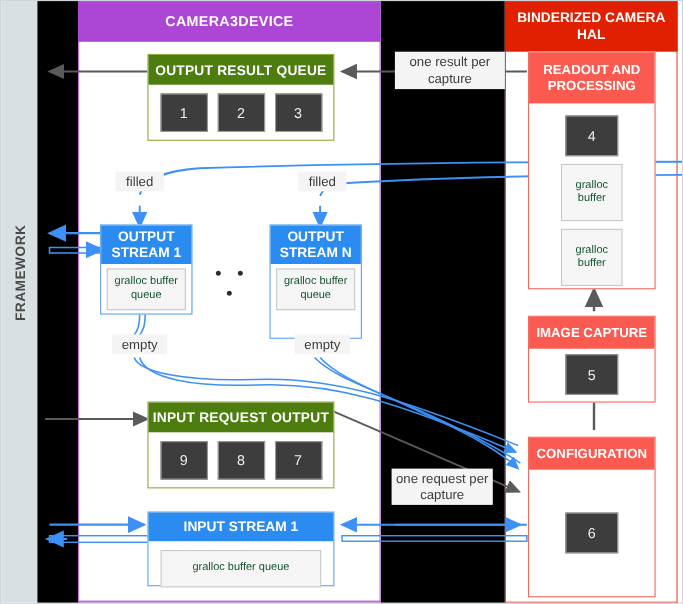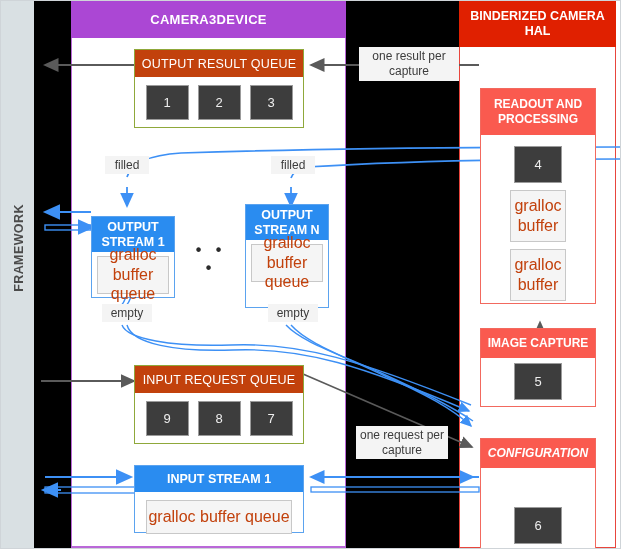--- a/index.html
+++ b/index.html
@@ -21,33 +21,33 @@
       display:flex;align-items:center;justify-content:center;font-size:13px;font-weight:bold;letter-spacing:.3px;}
   #device-bottom{left:70px;top:545px;width:275px;height:2px;background:#ba68d8;}
 
   #col-hal{left:458px;top:0;width:157px;height:547px;background:#fff;border:1.5px solid #e8453c;border-top:none;}
   #hdr-hal{left:458px;top:0;width:157px;height:46px;background:#e02000;color:#fff;
       display:flex;align-items:center;justify-content:center;text-align:center;
       font-size:12.5px;font-weight:bold;line-height:1.22;}
 
   
   .qbox{background:#fff;border:1.5px solid #8fa83a;}
-  .qbox .qhead{background:#c2410c;color:#fff;font-size:12.5px;font-weight:normal;
+  .qbox .qhead{background:#4d7c0f;color:#fff;font-size:12.5px;font-weight:bold;
       display:flex;align-items:center;justify-content:center;letter-spacing:.2px;}
   .qbody{display:flex;align-items:center;justify-content:center;gap:9px;}
   .chip{background:#3d3d3d;color:#eee;font-size:13px;display:flex;align-items:center;
       justify-content:center;border:1px solid #9b9b9b;}
 
   .sbox{background:#fff;border:1.5px solid #5ba3ef;}
   .sbox .shead{background:#2a8cf0;color:#fff;font-size:12.5px;font-weight:bold;
       display:flex;align-items:center;justify-content:center;text-align:center;line-height:1.2;}
-  .gbuf{background:#f5f5f5;border:1.5px solid #c8c8c8;color:#c2410c;font-size:16px;
+  .gbuf{background:#f5f5f5;border:1.5px solid #c8c8c8;color:#14532d;font-size:10px;
       display:flex;align-items:center;justify-content:center;text-align:center;line-height:1.22;}
 
-  .rbox{background:#fff;border:1.5px solid #f2695e;margin-top:41px;}
+  .rbox{background:#fff;border:1.5px solid #f2695e;}
   .rbox .rhead{background:#fa5a4f;color:#fff;font-size:12px;font-weight:bold;
       display:flex;align-items:center;justify-content:center;text-align:center;line-height:1.22;}
 
   .tag{background:#f4f4f4;color:#3c3c3c;font-size:12px;display:flex;align-items:center;
       justify-content:center;text-align:center;line-height:1.25;}
   .dots{color:#2b2b2b;font-size:16px;letter-spacing:5px;font-weight:bold;}
   svg.ov{position:absolute;left:0;top:0;width:621px;height:549px;pointer-events:none;}
 </style>
 </head>
 <body>
@@ -124,41 +124,41 @@
     <div class="qbody" style="height:50px;">
       <div class="chip" style="width:41px;height:33px;">1</div>
       <div class="chip" style="width:41px;height:33px;">2</div>
       <div class="chip" style="width:41px;height:33px;">3</div>
     </div>
   </div>
 
   <div class="abs tag" style="left:104px;top:155px;width:44px;height:18px;">filled</div>
   <div class="abs tag" style="left:270px;top:155px;width:44px;height:18px;">filled</div>
 
-  <div class="abs sbox" style="left:90px;top:215px;width:84px;height:82px;">
+  <div class="abs sbox" style="left:90px;top:203px;width:84px;height:82px;">
     <div class="shead" style="height:35px;">OUTPUT STREAM 1</div>
     <div style="display:flex;align-items:center;justify-content:center;height:45px;">
       <div class="gbuf" style="width:70px;height:36px;">gralloc buffer queue</div>
     </div>
   </div>
 
   <div class="abs dots" style="left:186px;top:240px;width:48px;text-align:center;">• • •</div>
 
   <div class="abs sbox" style="left:244px;top:203px;width:84px;height:104px;">
     <div class="shead" style="height:35px;">OUTPUT STREAM N</div>
     <div style="display:flex;align-items:center;justify-content:center;height:45px;">
       <div class="gbuf" style="width:70px;height:36px;">gralloc buffer queue</div>
     </div>
   </div>
 
   <div class="abs tag" style="left:101px;top:303px;width:50px;height:18px;">empty</div>
   <div class="abs tag" style="left:267px;top:303px;width:50px;height:18px;">empty</div>
 
   <div class="abs qbox" style="left:133px;top:364px;width:170px;height:79px;">
-    <div class="qhead" style="height:27px;">INPUT REQUEST QUEUE</div>
+    <div class="qhead" style="height:27px;">INPUT REQUEST OUTPUT</div>
     <div class="qbody" style="height:50px;">
       <div class="chip" style="width:41px;height:33px;">9</div>
       <div class="chip" style="width:41px;height:33px;">8</div>
       <div class="chip" style="width:41px;height:33px;">7</div>
     </div>
   </div>
 
   <div class="abs sbox" style="left:133px;top:464px;width:170px;height:68px;">
     <div class="shead" style="height:26px;">INPUT STREAM 1</div>
     <div style="display:flex;align-items:center;justify-content:center;height:49px;">
@@ -176,21 +176,21 @@
   </div>
 
   <div class="abs rbox" style="left:479px;top:286px;width:116px;height:79px;">
     <div class="rhead" style="height:29px;">IMAGE CAPTURE</div>
     <div style="display:flex;align-items:center;justify-content:center;height:47px;">
       <div class="chip" style="width:46px;height:35px;">5</div>
     </div>
   </div>
 
   <div class="abs rbox" style="left:479px;top:396px;width:116px;height:146px;">
-    <div class="rhead" style="height:29px;font-style:italic;">CONFIGURATION</div>
+    <div class="rhead" style="height:29px;">CONFIGURATION</div>
     <div style="display:flex;align-items:center;justify-content:center;height:114px;">
       <div class="chip" style="width:46px;height:35px;">6</div>
     </div>
   </div>
 
   <div class="abs tag" style="left:358px;top:46px;width:100px;height:34px;">one result per capture</div>
   <div class="abs tag" style="left:355px;top:425px;width:92px;height:33px;">one request per capture</div>
 
 </div>
 

